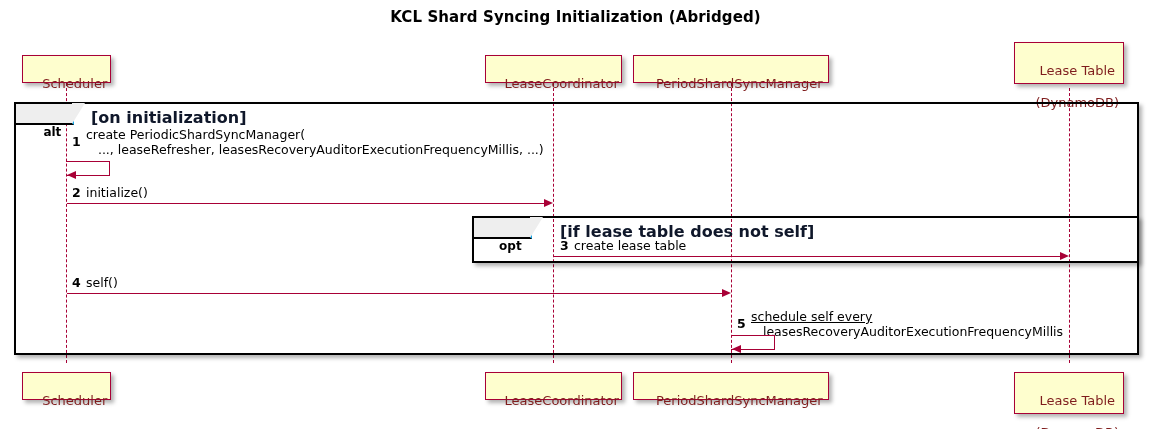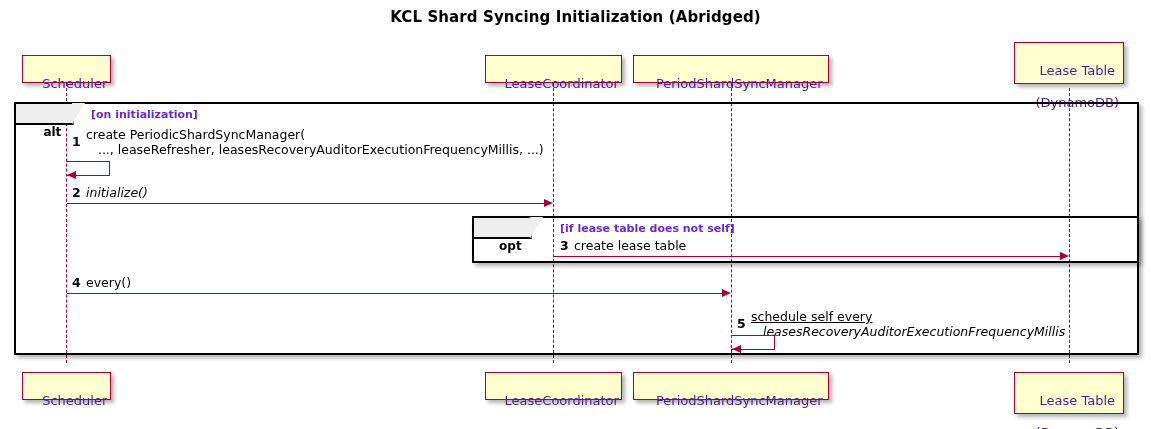--- a/index.html
+++ b/index.html
@@ -34,21 +34,21 @@
     letter-spacing: 0.1px;
     white-space: pre;
   }
 
   
   .participant {
     position: absolute;
     box-sizing: border-box;
     background: #FEFECE;
     border: 1.5px solid #A80036;
-    color: #4c1d95;
+    color: #7f1d1d;
     font-size: 13px;
     text-align: center;
     line-height: 16px;
     padding-top: 4px;
     box-shadow: 3px 3px 4px rgba(0,0,0,0.30);
     white-space: pre;
   }
 
   
   .lifeline {
@@ -82,23 +82,23 @@
     content: "";
     position: absolute;
     right: -13px;
     top: -1px;
     width: 0; height: 0;
     border-left: 13px solid #EEEEEE;
     border-bottom: 21px solid transparent;
   }
   .group-label {
     position: absolute;
-    font-size: 11px;
-    font-weight: bold;
-    color: #6d28d9;
+    font-size: 16px;
+    font-weight: bold;
+    color: #0f172a;
     white-space: pre;
   }
 
   
   .msg-line {
     position: absolute;
     height: 0;
     border-top: 1.5px solid #A80036;
   }
   .msg-arrow-right {
@@ -198,33 +198,33 @@
   </div>
   <div class="group-label" style="left:560px; top:222px;">[if lease table does not self]</div>
 
   <div class="msg-num" style="left:72px; top:134px;">1</div>
   <div class="msg-text" style="left:86px; top:142px;">   ..., leaseRefresher, leasesRecoveryAuditorExecutionFrequencyMillis, ...)</div>
   <div class="msg-text" style="left:86px; top:127px;">create PeriodicShardSyncManager(</div>
   <div class="self-loop" style="left:66px; top:161px; width:44px; height:15px;"></div>
   <div class="msg-arrow-left" style="left:67px; top:171px;"></div>
 
   <div class="msg-num" style="left:72px; top:185px;">2</div>
-  <div class="msg-text" style="left:86px; top:185px;font-style:italic;">initialize()</div>
+  <div class="msg-text" style="left:86px; top:185px;">initialize()</div>
   <div class="msg-line" style="left:67px; top:203px; width:478px;"></div>
   <div class="msg-arrow-right" style="left:544px; top:199px;"></div>
 
   <div class="msg-num" style="left:560px; top:238px;">3</div>
   <div class="msg-text" style="left:574px; top:238px;text-align:right;">create lease table</div>
   <div class="msg-line" style="left:554px; top:256px; width:507px;"></div>
   <div class="msg-arrow-right" style="left:1060px; top:252px;"></div>
 
   <div class="msg-num" style="left:72px; top:275px;">4</div>
-  <div class="msg-text" style="left:86px; top:275px;">every()</div>
+  <div class="msg-text" style="left:86px; top:275px;">self()</div>
   <div class="msg-line" style="left:67px; top:293px; width:656px;"></div>
   <div class="msg-arrow-right" style="left:722px; top:289px;"></div>
 
   <div class="msg-num" style="left:737px; top:316px;">5</div>
   <div class="msg-text" style="left:751px; top:309px;text-decoration:underline;">schedule self every</div>
-  <div class="msg-text" style="left:751px; top:324px;font-style:italic;">   leasesRecoveryAuditorExecutionFrequencyMillis</div>
+  <div class="msg-text" style="left:751px; top:324px;">   leasesRecoveryAuditorExecutionFrequencyMillis</div>
   <div class="self-loop" style="left:731px; top:335px; width:44px; height:15px;"></div>
   <div class="msg-arrow-left" style="left:732px; top:345px;"></div>
 
 </div>
 
 </body></html>

